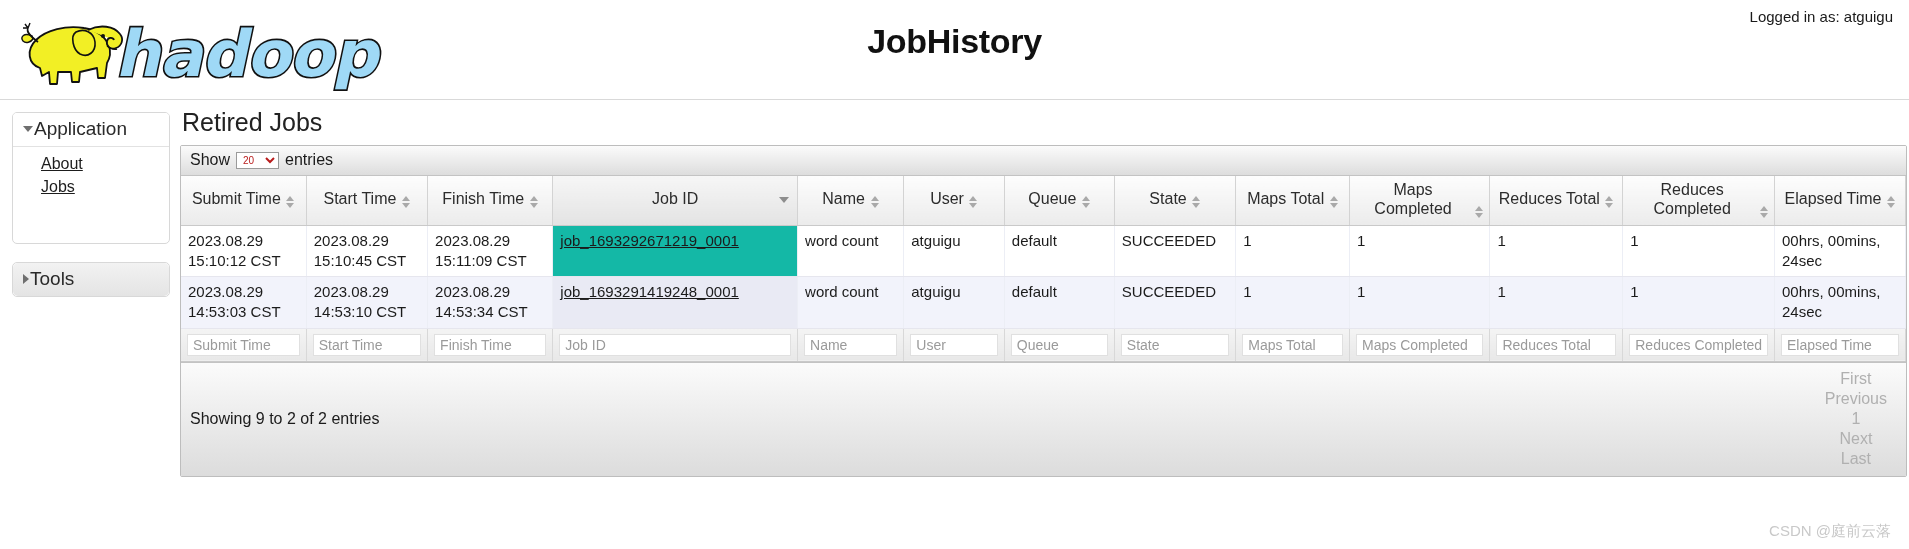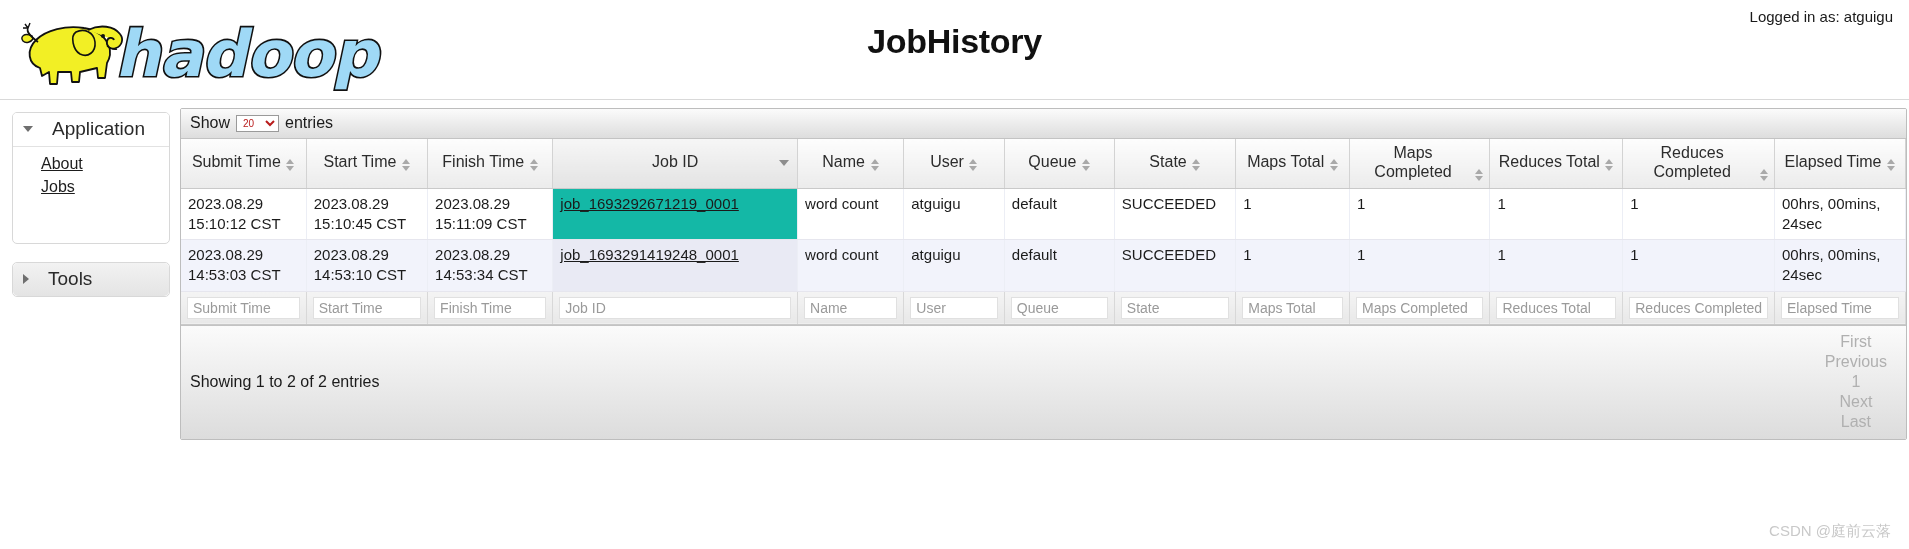--- a/index.html
+++ b/index.html
@@ -53,21 +53,21 @@
   .panel {
     border: 1px solid #d8d8d8;
     border-radius: 5px;
     background: #fff;
     margin-bottom: 10px;
     overflow: hidden;
   }
   .panel-head {
     display: flex;
     align-items: center;
-    gap: 19px;
+    gap: 1px;
     padding: 5px 10px 6px 10px;
     font-size: 19px;
     color: #2a2a2a;
     background: #fff;
     border-bottom: 1px solid #e2e2e2;
     cursor: pointer;
   }
   .panel.collapsed .panel-head {
     border-bottom: none;
     background: linear-gradient(#f2f2f2, #e4e4e4);
@@ -334,20 +334,21 @@
       <div class="panel-head">
         <span class="tri right"></span>
         <span>Tools</span>
       </div>
     </div>
 
   </div>
 
   <div class="content">
 
+    <div class="section-title">Retired Jobs</div>
 
     <div class="dt-wrap">
 
       <div class="dt-top">
         <div class="dt-length">
           <span>Show</span>
           <select>
             <option selected="">20</option>
             <option>40</option>
             <option>60</option>
@@ -557,21 +558,21 @@
               <input type="text" placeholder="Reduces Total" style=""></th>
             <th>
               <input type="text" placeholder="Reduces Completed" style=""></th>
             <th>
               <input type="text" placeholder="Elapsed Time" style=""></th>
           </tr>
         </tfoot>
       </table>
 
       <div class="dt-bottom">
-        <div>Showing 1 to 2 of 2 entries</div>
+        <div>Showing 9 to 2 of 2 entries</div>
         <div class="dt-paginate">
           <span>First</span>
           <span>Previous</span>
           <span class="current">1</span>
           <span>Next</span>
           <span>Last</span>
         </div>
       </div>
 
     </div>

